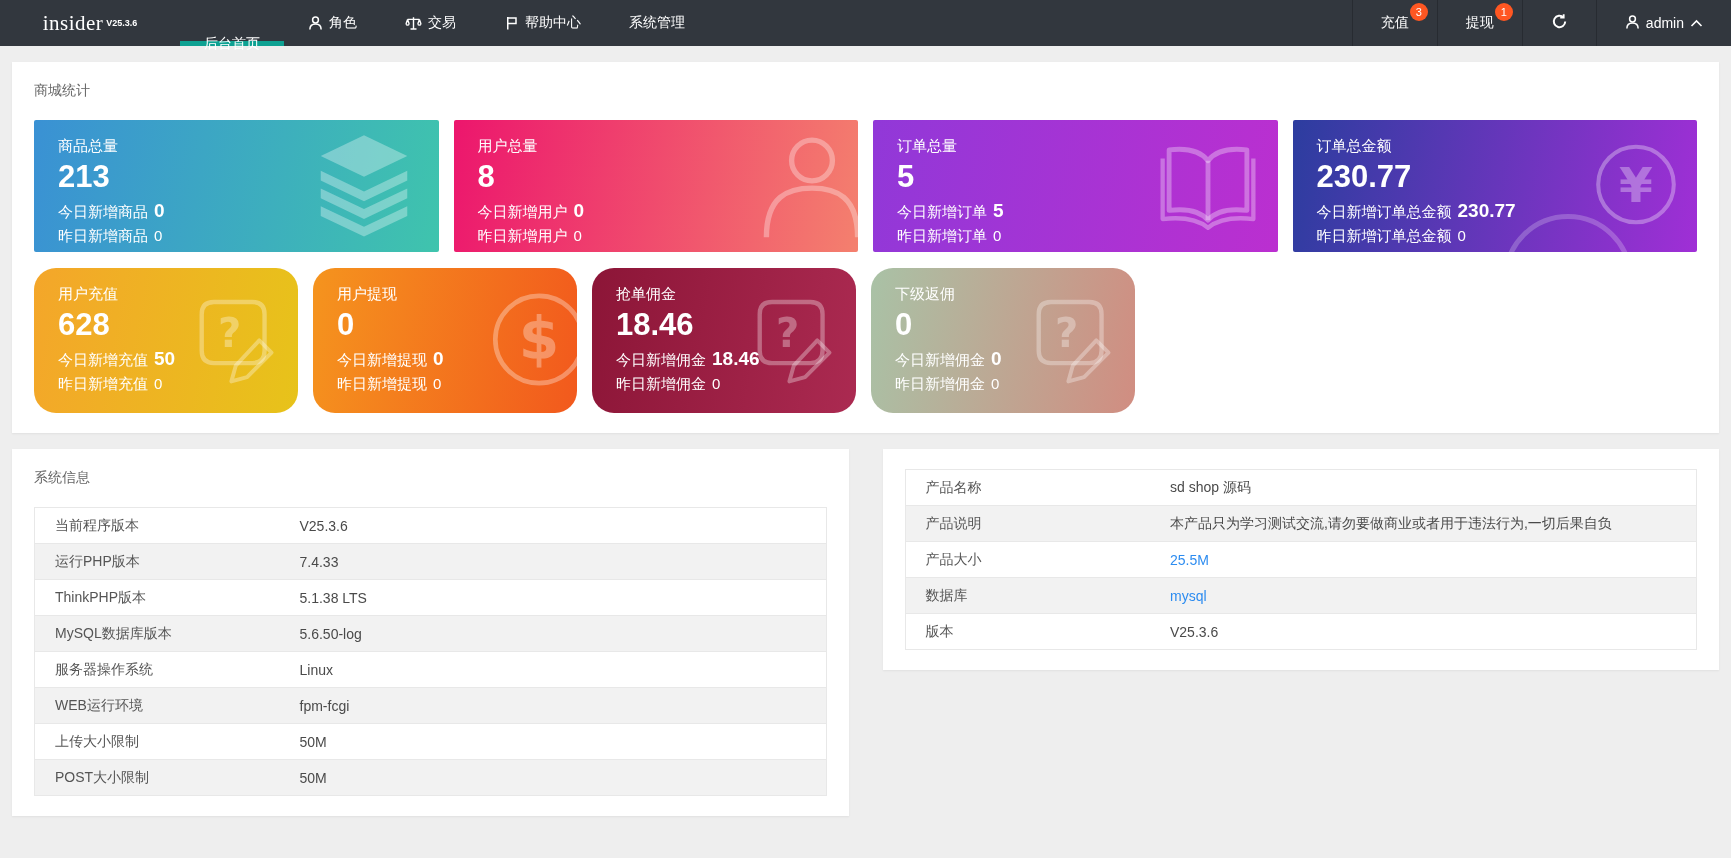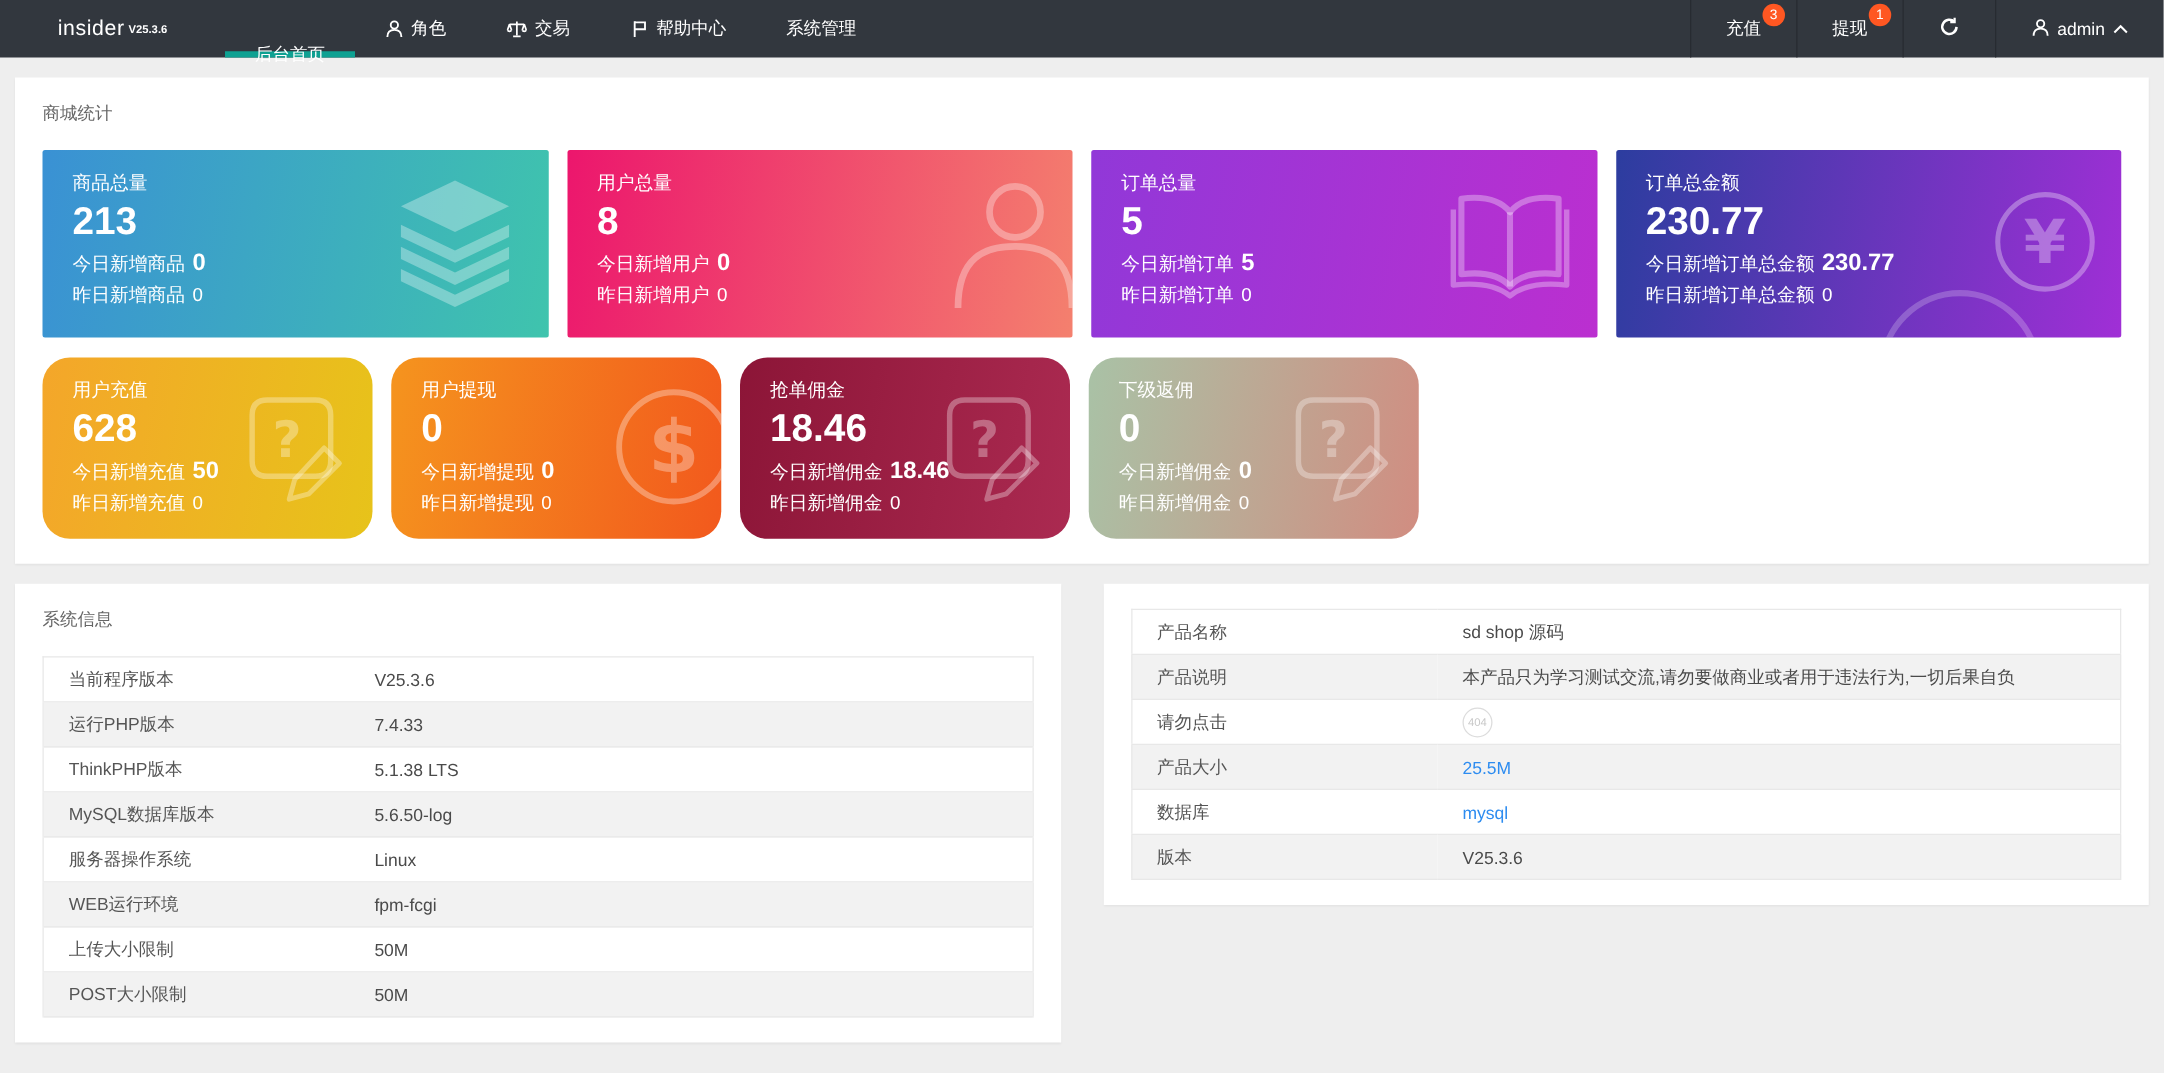--- a/index.html
+++ b/index.html
@@ -4,38 +4,38 @@
 <style>
   * { box-sizing: border-box; margin: 0; padding: 0; }
   html,body { width:1731px; height:858px; overflow:hidden; }
   body {
     font-family: "Liberation Sans", "DejaVu Sans", sans-serif;
     background:#eeeeee; font-size:14px; color:#555;
   }
   
   .navbar { height:46px; background:#32373e; display:flex; align-items:stretch; color:#fff; }
   .logo { width:180px; display:flex; align-items:center; justify-content:center; }
-  .logo-text { font-size:17px; font-weight:400; letter-spacing:.5px; }
+  .logo-text { font-size:21px; font-weight:400; letter-spacing:.5px;font-family:Liberation Serif, serif; }
   .logo-ver { font-size:9px; vertical-align:super; margin-left:3px; font-weight:bold; }
   .nav-menu { display:flex; align-items:stretch; }
   .nav-item { display:flex; align-items:center; gap:6px; padding:0 24px; font-size:14px; cursor:pointer; }
   .nav-item.active { background:#0ea192;margin-top:41px; }
   .nav-item svg { display:block; }
   .nav-right { margin-left:auto; display:flex; align-items:stretch; }
   .nav-action { position:relative; display:flex; align-items:center; gap:6px; padding:0 28px; border-left:1px solid #272b31; cursor:pointer; }
   .nav-badge { position:absolute; top:3px; right:9px; min-width:18px; height:18px; border-radius:9px;
     background:#ff5722; color:#fff; font-size:11px; line-height:18px; text-align:center; padding:0 2px; }
   
   .main { padding:16px 12px 0 12px; }
   .panel { background:#fff; padding:20px 22px; box-shadow:0 1px 2px rgba(0,0,0,.06); }
   .panel-title { font-size:14px; color:#666; margin-bottom:20px; }
   
   .cards-row1 { display:grid; grid-template-columns:repeat(4,1fr); gap:15px; }
   .cards-row2 { display:flex; gap:15px; margin-top:16px; }
-  .stat-card { position:relative; overflow:hidden; height:150px; color:#fff; padding:17px 24px; border-radius:2px; }
+  .stat-card { position:relative; overflow:hidden; height:132px; color:#fff; padding:17px 24px; border-radius:2px; }
   .cards-row2 .stat-card { width:264px; height:145px; flex:none;border-radius:22px; }
   .card-title { font-size:15px; }
   .card-value { font-size:31px; font-weight:bold; line-height:1.2; margin:2px 0 2px 0; }
   .card-line { font-size:15px; margin-top:5px; }
   .card-line b { font-size:19px; margin-left:6px; }
   .card-line span.norm { margin-left:6px; font-size:15px; }
   .card-icon { position:absolute; right:16px; top:50%; transform:translateY(-50%); }
   .card-icon.bleed { right:-14px; }
   .deco-circle { position:absolute; width:130px; height:130px; border:5px solid rgba(255,255,255,.22);
     border-radius:50%; bottom:-92px; right:64px; }
@@ -294,24 +294,20 @@
         <tbody>
             <tr>
               <td class="lbl">产品名称</td>
               <td class="val">sd shop 源码</td>
             </tr>
         <tr>
               <td class="lbl">产品说明</td>
               <td class="val">本产品只为学习测试交流,请勿要做商业或者用于违法行为,一切后果自负</td>
             </tr>
         <tr>
-              <td class="lbl">请勿点击</td>
-              <td class="val"><span class="badge404">404</span></td>
-            </tr>
-        <tr>
               <td class="lbl">产品大小</td>
               <td class="val"><a class="link">25.5M</a></td>
             </tr>
         <tr>
               <td class="lbl">数据库</td>
               <td class="val"><a class="link">mysql</a></td>
             </tr>
         <tr>
               <td class="lbl">版本</td>
               <td class="val">V25.3.6</td>

